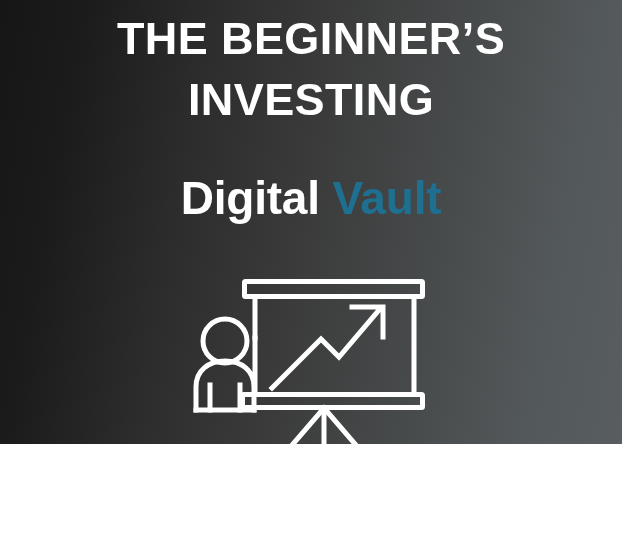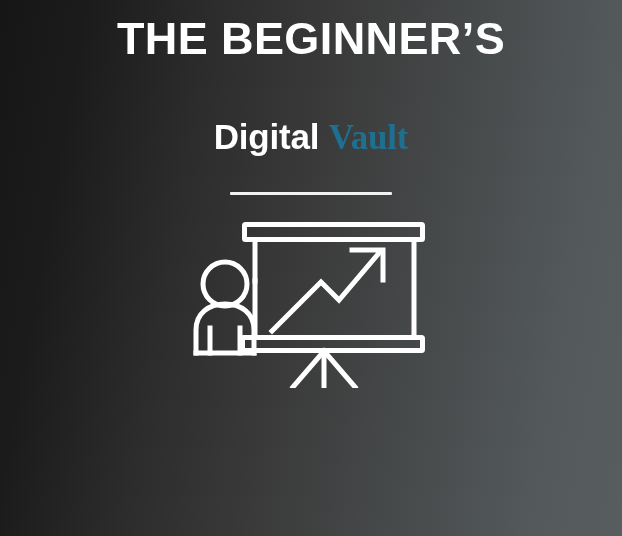--- a/index.html
+++ b/index.html
@@ -9,21 +9,21 @@
   body {
     width: 622px;
     height: 536px;
     overflow: hidden;
     font-family: "Liberation Sans", sans-serif;
   }
 
   .cover {
     position: relative;
     width: 622px;
-    height: 536px;
+    height: 444px;
     box-sizing: border-box;
     background:
       linear-gradient(100deg,
         #161616 0%,
         #1b1b1b 12%,
         #2c2c2c 30%,
         #3a3a3a 48%,
         #474a4b 68%,
         #53585a 86%,
         #585d5f 100%);
@@ -50,27 +50,27 @@
     white-space: nowrap;
   }
 
   .subtitle-block {
     margin-top: 42px;
     text-align: center;
     white-space: nowrap;
   }
 
   .subtitle-word {
-    font-size: 35px;
+    font-size: 46px;
     font-weight: bold;
     line-height: 52px;
     letter-spacing: -0.2px;
   }
   .subtitle-word.primary { color: #ffffff; }
-  .subtitle-word.accent  { color: #1f6f90; font-family: Liberation Serif, serif; }
+  .subtitle-word.accent  { color: #1f6f90; }
 
   .divider {
     margin-top: 28px;
     width: 162px;
     height: 3px;
     background: #f2f2f2;
     border-radius: 1px;
   }
 
   .illustration {
@@ -84,20 +84,21 @@
     height: 168px;
   }
 </style>
 </head>
 <body>
 
 <div class="cover">
 
   <div class="title-block">
     <span class="title-line">THE BEGINNER’S</span>
+    <span class="title-line">INVESTING</span>
   </div>
 
   <div class="subtitle-block">
     <span class="subtitle-word primary">Digital</span><span class="subtitle-word primary"> </span><span class="subtitle-word accent">Vault</span>
   </div>
 
   <div class="divider"></div>
 
   <div class="illustration">
     <svg viewBox="0 0 236 168" xmlns="http://www.w3.org/2000/svg" fill="none" stroke="#ffffff" stroke-width="5" stroke-linecap="square" stroke-linejoin="miter">

